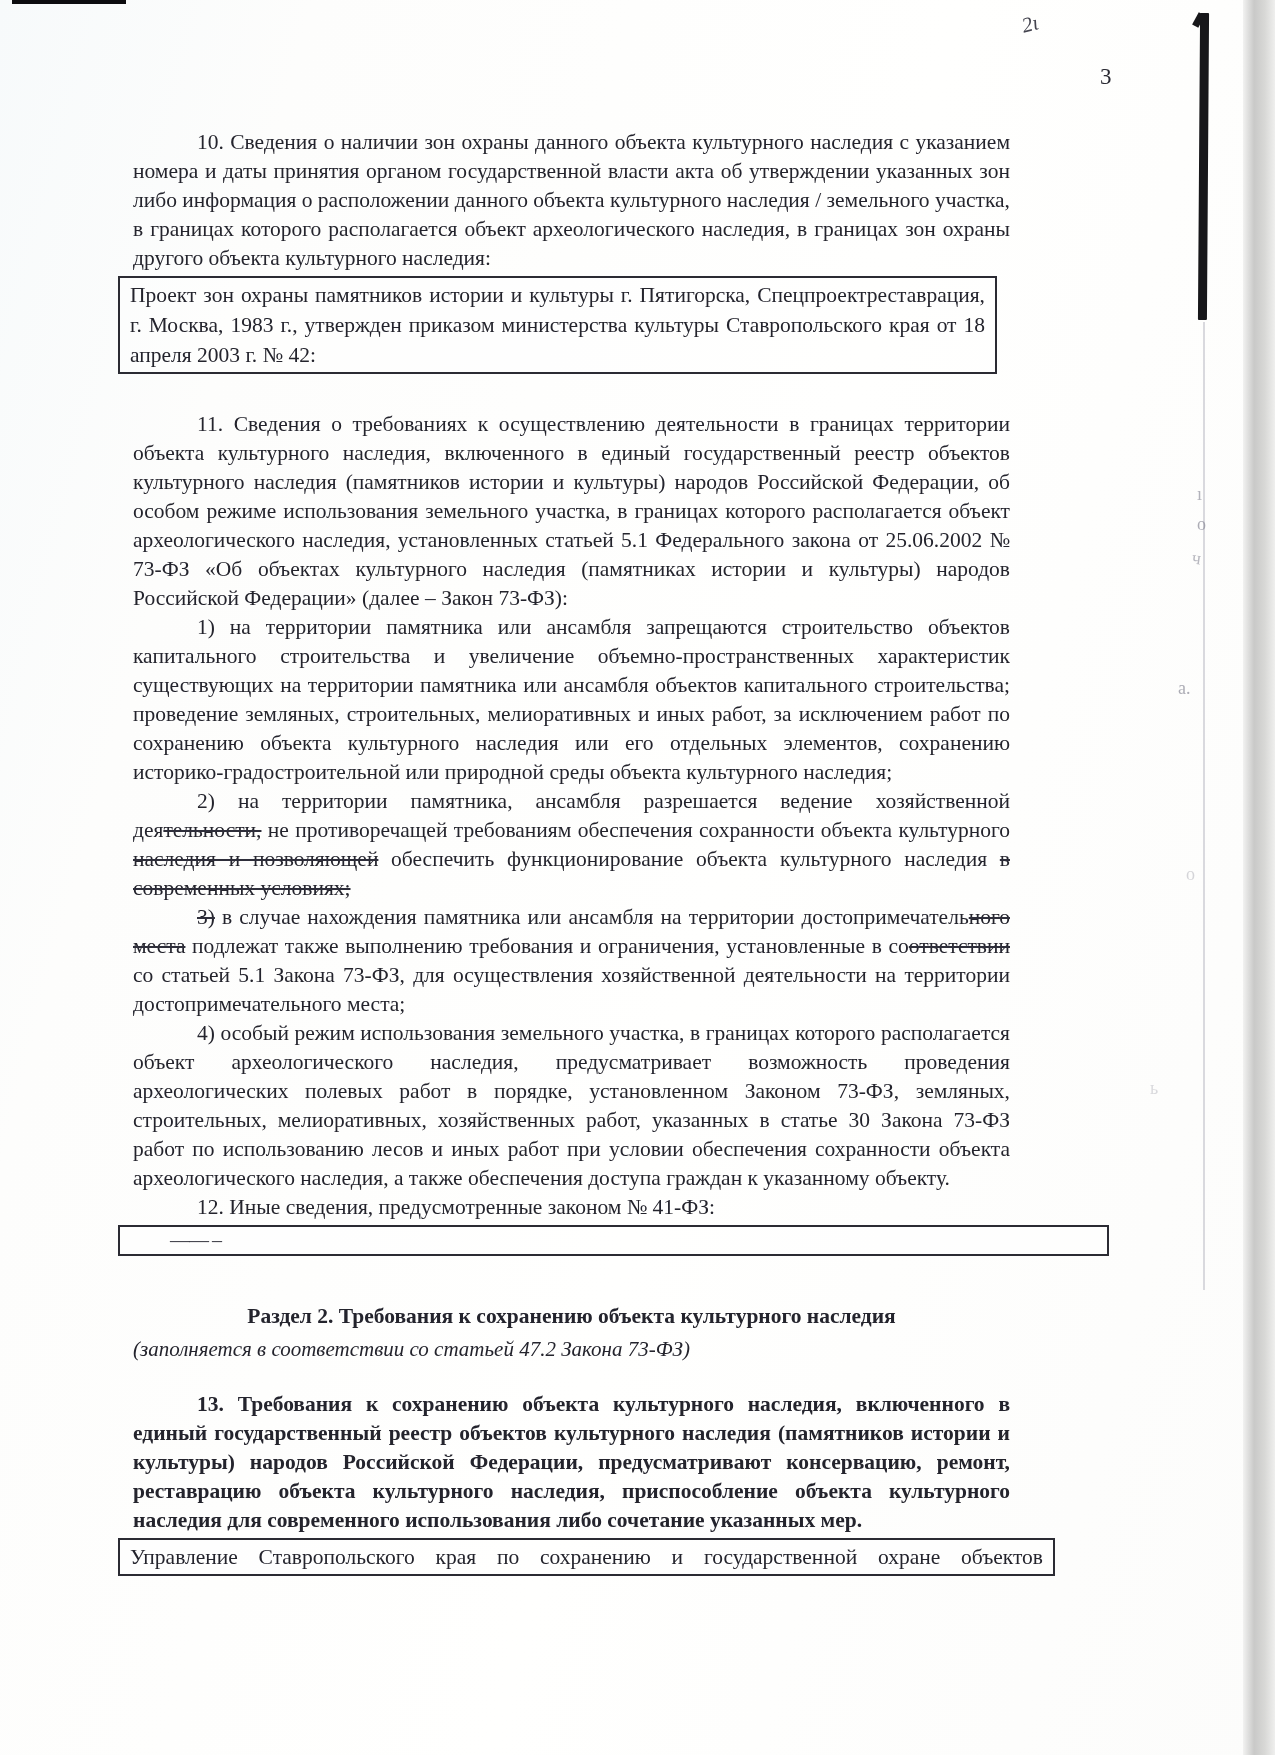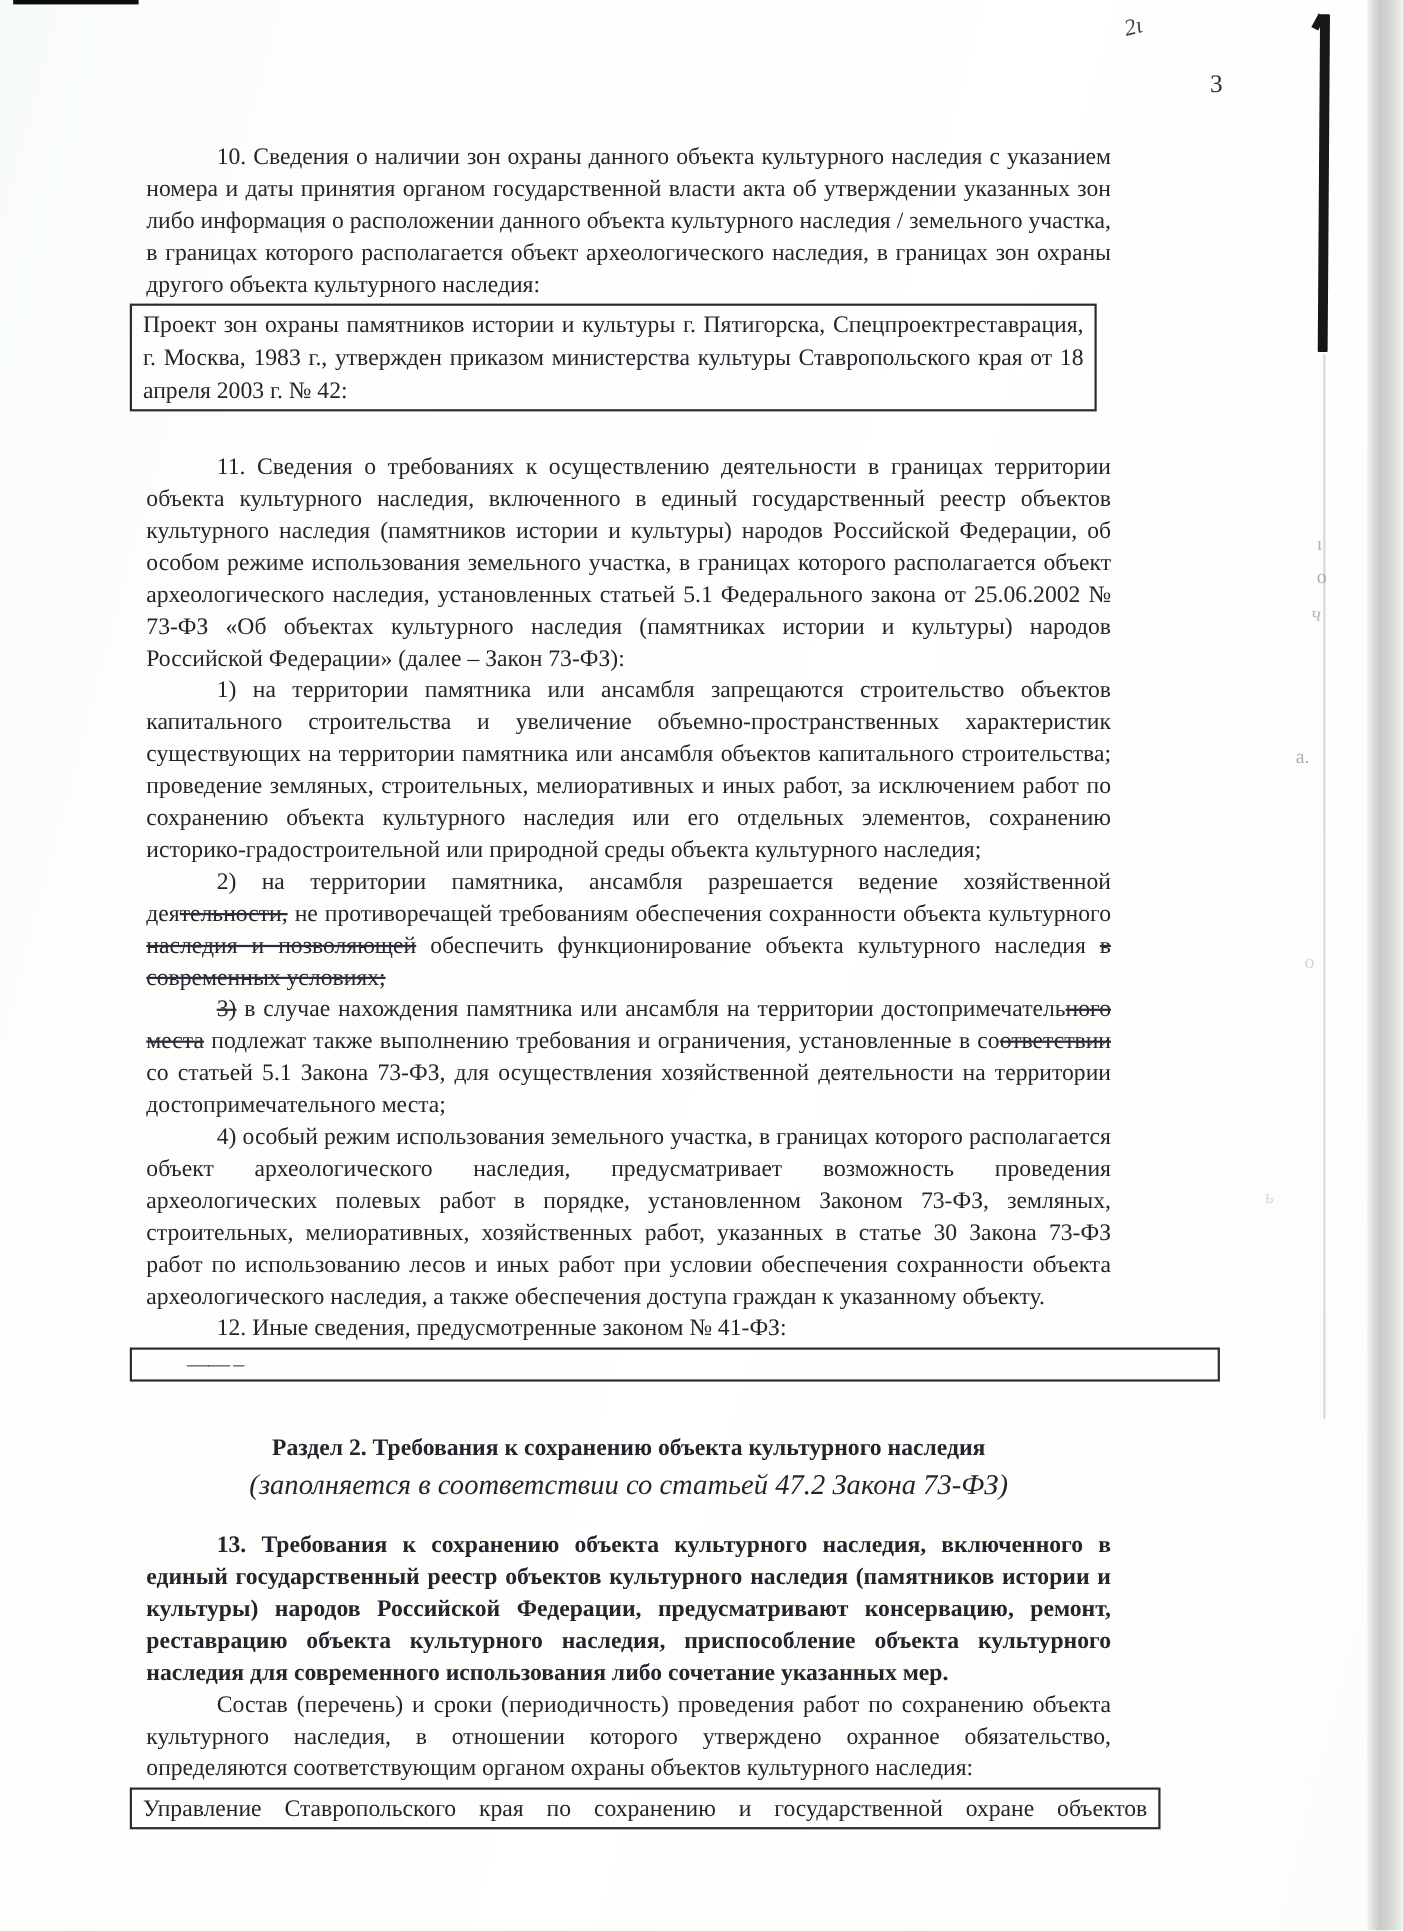--- a/index.html
+++ b/index.html
@@ -36,21 +36,21 @@
   .para{margin:0;text-align:justify;text-indent:64px;}
   .pen-strike{text-decoration:line-through;text-decoration-thickness:2px;text-decoration-color:#2e2e3a;}
   .box{border:2px solid #2b2b33;padding:2px 10px;margin:0 0 0 -15px;background:rgba(255,255,255,.35);}
   .box p{margin:0;text-indent:0;text-align:justify;line-height:30px;}
   .box--zones{width:855px;}
   .box--empty{width:967px;border-width:2px;padding:1px 10px;}
   .box--empty p{text-align:left;color:#3c3c46;letter-spacing:-1px;line-height:25px;font-size:20px;padding-left:40px;}
   .box--authority{width:913px;}
   .box--authority p{text-align-last:justify;}
   .heading{margin:0;text-align:center;text-indent:0;font-weight:bold;}
-  .subheading{margin:4px 0 0;text-align:center;text-indent:0;font-style:italic;font-size:26px;}
+  .subheading{margin:4px 0 0;text-align:left;text-indent:0;font-style:italic;font-size:21px;}
   
   .para + .box{margin-top:3px;}
   .box + .para{margin-top:36px;}
   .box + .heading{margin-top:46px;}
   .subheading + .para{margin-top:26px;font-weight:bold;}
 </style>
 </head>
 <body>
 
 <div class="page">
@@ -81,19 +81,18 @@
       <p class="para"><span>2) на территории памятника, ансамбля разрешается ведение хозяйственной дея</span><span class="pen-strike">тельности,</span><span> не противоречащей требованиям обеспечения сохранности объекта культурного </span><span class="pen-strike">наследия и позволяющей</span><span> обеспечить функционирование объекта культурного наследия </span><span class="pen-strike">в современных условиях;</span></p>
       <p class="para"><span class="pen-strike">3)</span><span> в случае нахождения памятника или ансамбля на территории достопримечатель</span><span class="pen-strike">ного места</span><span> подлежат также выполнению требования и ограничения, установленные в со</span><span class="pen-strike">ответствии</span><span> со статьей 5.1 Закона 73-ФЗ, для осуществления хозяйственной деятельности на территории достопримечательного места;</span></p>
       <p class="para"><span>4) особый режим использования земельного участка, в границах которого располагается объект археологического наследия, предусматривает возможность проведения археологических полевых работ в порядке, установленном Законом 73-ФЗ, земляных, строительных, мелиоративных, хозяйственных работ, указанных в статье 30 Закона 73-ФЗ работ по использованию лесов и иных работ при условии обеспечения сохранности объекта археологического наследия, а также обеспечения доступа граждан к указанному объекту.</span></p>
       <p class="para"><span>12. Иные сведения, предусмотренные законом № 41-ФЗ:</span></p>
       <div class="box box--empty">
         <p><span>—— –</span></p>
       </div>
       <p class="heading"><span>Раздел 2. Требования к сохранению объекта культурного наследия</span></p>
       <p class="subheading"><span>(заполняется в соответствии со статьей 47.2 Закона 73-ФЗ)</span></p>
       <p class="para"><span>13. Требования к сохранению объекта культурного наследия, включенного в единый государственный реестр объектов культурного наследия (памятников истории и культуры) народов Российской Федерации, предусматривают консервацию, ремонт, реставрацию объекта культурного наследия, приспособление объекта культурного наследия для современного использования либо сочетание указанных мер.</span></p>
-      <p class="para"><span>Состав (перечень) и сроки (периодичность) проведения работ по сохранению объекта культурного наследия, в отношении которого утверждено охранное обязательство, определяются соответствующим органом охраны объектов культурного наследия:</span></p>
       <div class="box box--authority">
         <p><span>Управление Ставропольского края по сохранению и государственной охране объектов</span></p>
       </div>
     </main>
 
 </div>
 
 </body></html>

